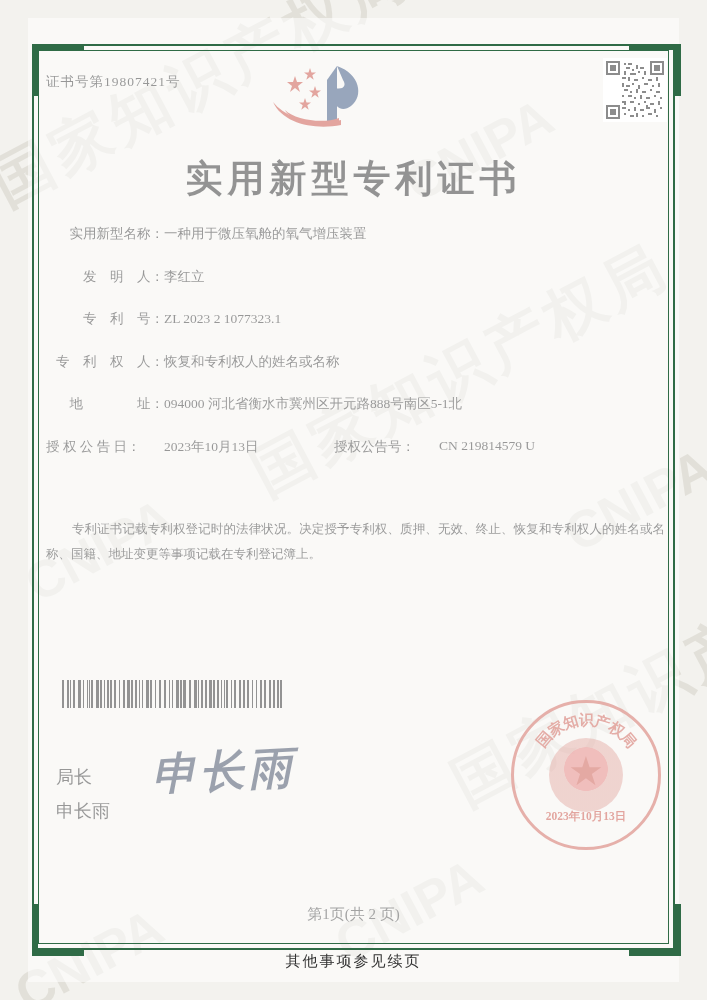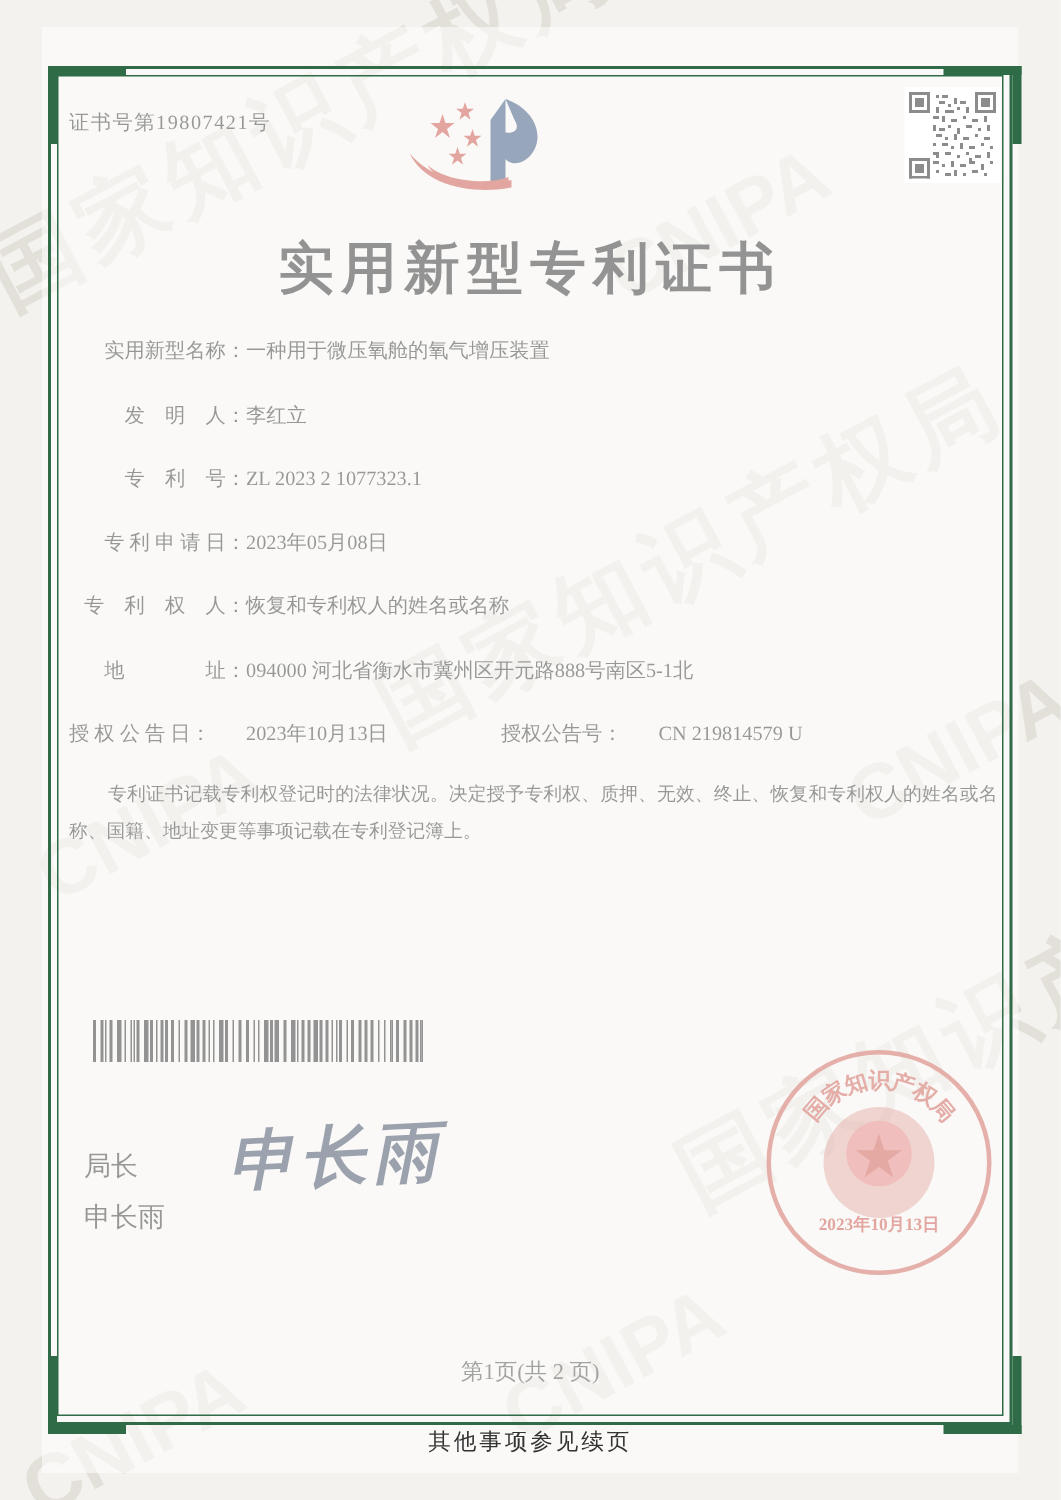--- a/index.html
+++ b/index.html
@@ -90,21 +90,21 @@
     font-size:13.5px;color:#1a1a1a;
     margin-bottom:25px;
     line-height:1.3;
   }
   .lbl{
     width:118px;flex:none;
     letter-spacing:0px;
     text-align:right;
   }
   .val{flex:1;}
-  .row-split{display:flex;align-items:center;font-size:13.5px;color:#1a1a1a;margin-bottom:12px;}
+  .row-split{display:flex;align-items:flex-start;font-size:13.5px;color:#1a1a1a;margin-bottom:12px;}
   .half-lbl{width:118px;flex:none;}
   .half-val{width:170px;flex:none;}
   .half-lbl2{width:105px;flex:none;}
 
   
   .paras{
     position:absolute;left:46px;right:42px;top:517px;
     font-size:12.5px;color:#1a1a1a;
     line-height:2.0;
     text-align:justify;
@@ -310,24 +310,20 @@
   </div>
   <div class="row">
     <div class="lbl">发　明　人：</div>
     <div class="val">李红立</div>
   </div>
   <div class="row">
     <div class="lbl">专　利　号：</div>
     <div class="val">ZL 2023 2 1077323.1</div>
   </div>
   <div class="row">
-    <div class="lbl">专 利 申 请 日：</div>
-    <div class="val">2023年05月08日</div>
-  </div>
-  <div class="row">
     <div class="lbl">专　利　权　人：</div>
     <div class="val">恢复和专利权人的姓名或名称</div>
   </div>
   <div class="row">
     <div class="lbl">地　　　　址：</div>
     <div class="val">094000 河北省衡水市冀州区开元路888号南区5-1北</div>
   </div>
   <div class="row-split">
     <div class="half-lbl">授 权 公 告 日：</div>
     <div class="half-val">2023年10月13日</div>

